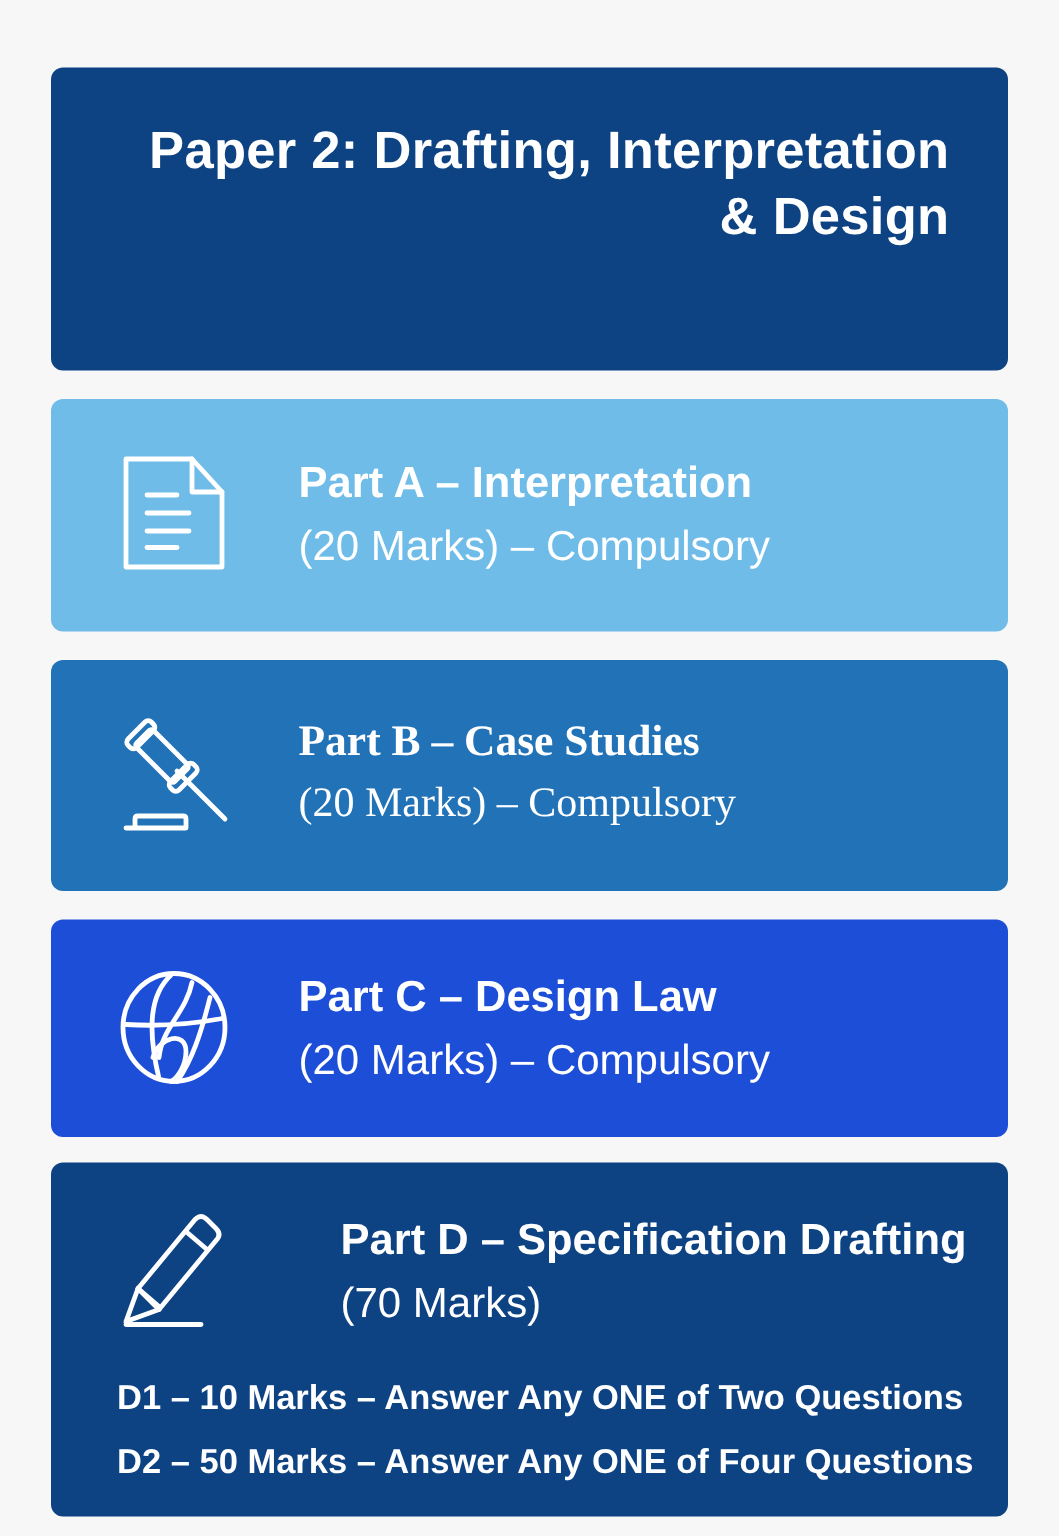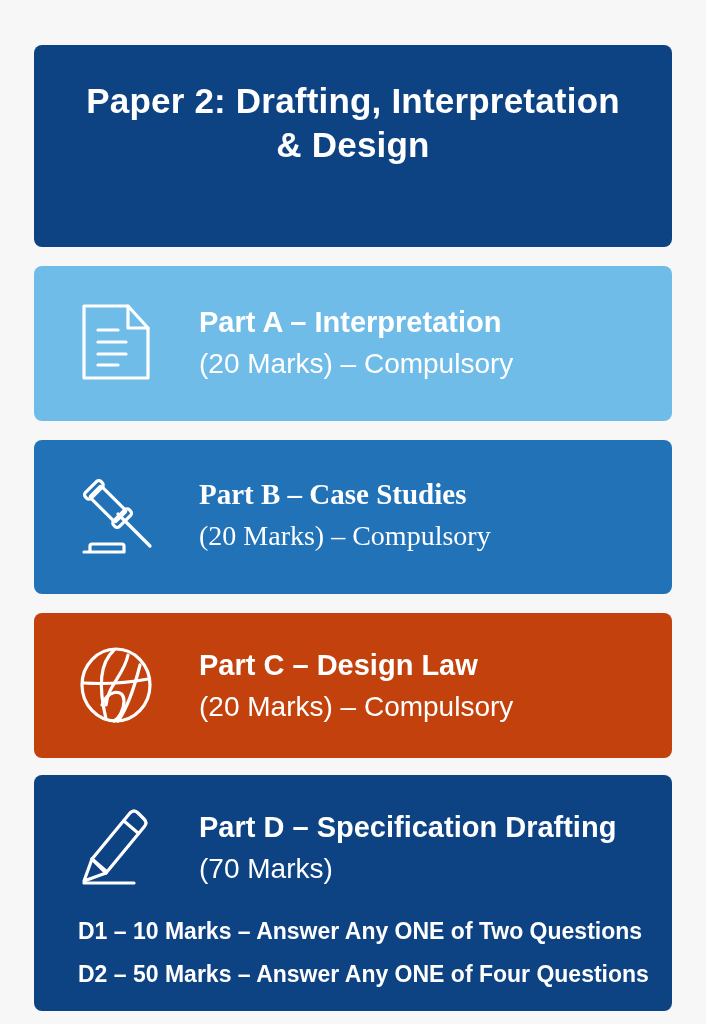--- a/index.html
+++ b/index.html
@@ -20,21 +20,21 @@
     .card {
       position: absolute;
       left: 34px;
       width: 638px;
       border-radius: 8px;
       box-sizing: border-box;
     }
     .header-card {
       top: 45px;
       height: 202px;
-      text-align: center;
+      text-align: right;
       padding-top: 34px;
     }
     .header-title {
       font-size: 35px;
       font-weight: bold;
       line-height: 44px;
       letter-spacing: 0.2px;
       margin: 0 auto;
       width: 560px;
     }
@@ -92,21 +92,21 @@
     #card-c { top: 613px; height: 145px; }
     #card-d { top: 775px; height: 236px; }
 
     #card-a .part-icon { top: 36px; }
     #card-a .part-text { top: 38px; }
     #card-b .part-icon { top: 34px; }
     #card-b .part-text { top: 36px; }
     #card-c .part-icon { top: 32px; }
     #card-c .part-text { top: 34px; }
     #card-d .part-icon { top: 30px; }
-    #card-d .part-text { top: 34px; }
+    #card-d .part-text { top: 34px; margin-left: 28px; }
     #card-d .sub-lines { top: 142px; }
   </style>
 </head>
 <body>
 
 <div class="page">
 
   <div class="card header-card" id="card-header" style="background: rgb(13, 66, 131);">
     <div class="header-title">Paper 2: Drafting, Interpretation &amp; Design</div>
   </div>
@@ -142,21 +142,21 @@
 
         <path d="M6 78 H46 V72 Q46 70 44 70 H14 Q12 70 12 72 V78"></path>
       </svg>
     </div>
     <div class="part-text">
       <div class="part-title">Part B – Case Studies</div>
       <div class="part-marks">(20 Marks) – Compulsory</div>
     </div>
   </div>
 
-  <div class="card part-card" id="card-c" style="background: #c2410c;">
+  <div class="card part-card" id="card-c" style="background: #1d4ed8;">
     <div class="part-icon">
       <svg viewBox="0 0 76 80" fill="none" stroke="#ffffff" stroke-width="3.2" stroke-linejoin="round" stroke-linecap="round">
         <ellipse cx="38" cy="40" rx="34" ry="36"></ellipse>
         <path d="M6 38 Q38 40 70 34"></path>
         <path d="M36 5 C22 18 20 40 28 74"></path>
         <path d="M50 10 C46 30 30 40 28 60"></path>
         <path d="M62 20 C56 44 50 62 40 76"></path>
         <path d="M24 60 C28 46 46 42 46 56 C46 66 40 74 36 76"></path>
       </svg>
     </div>

